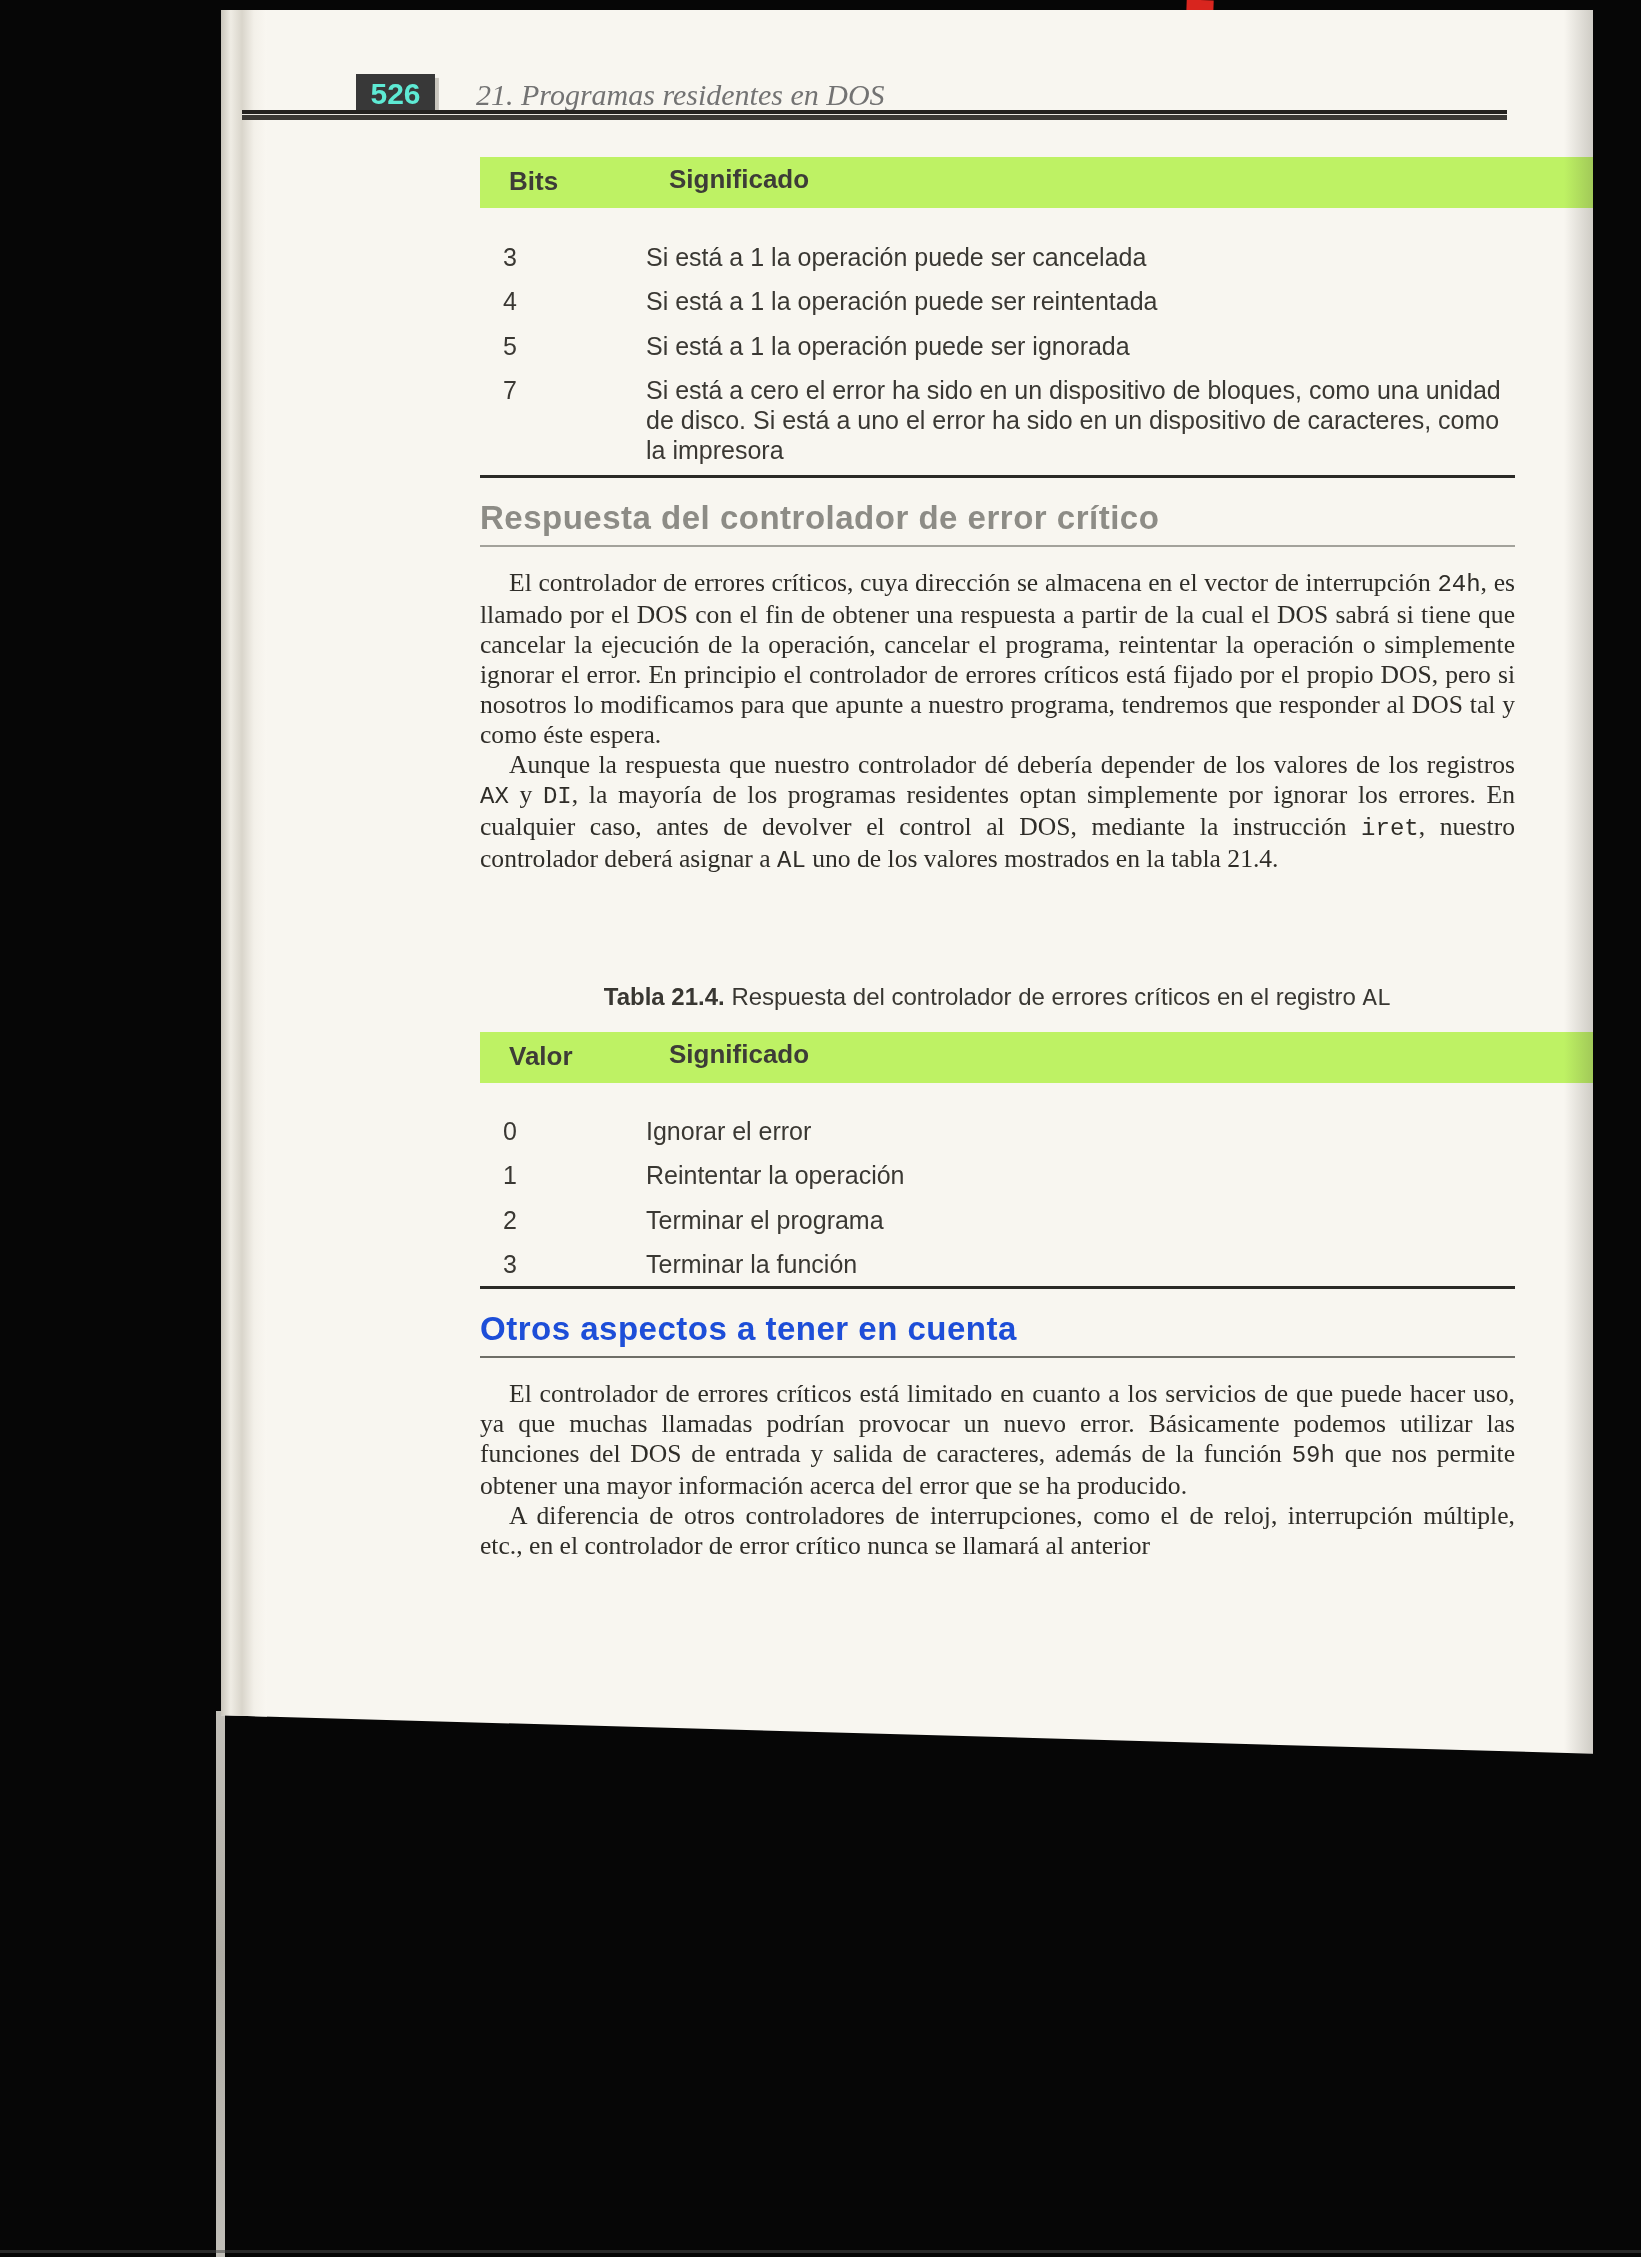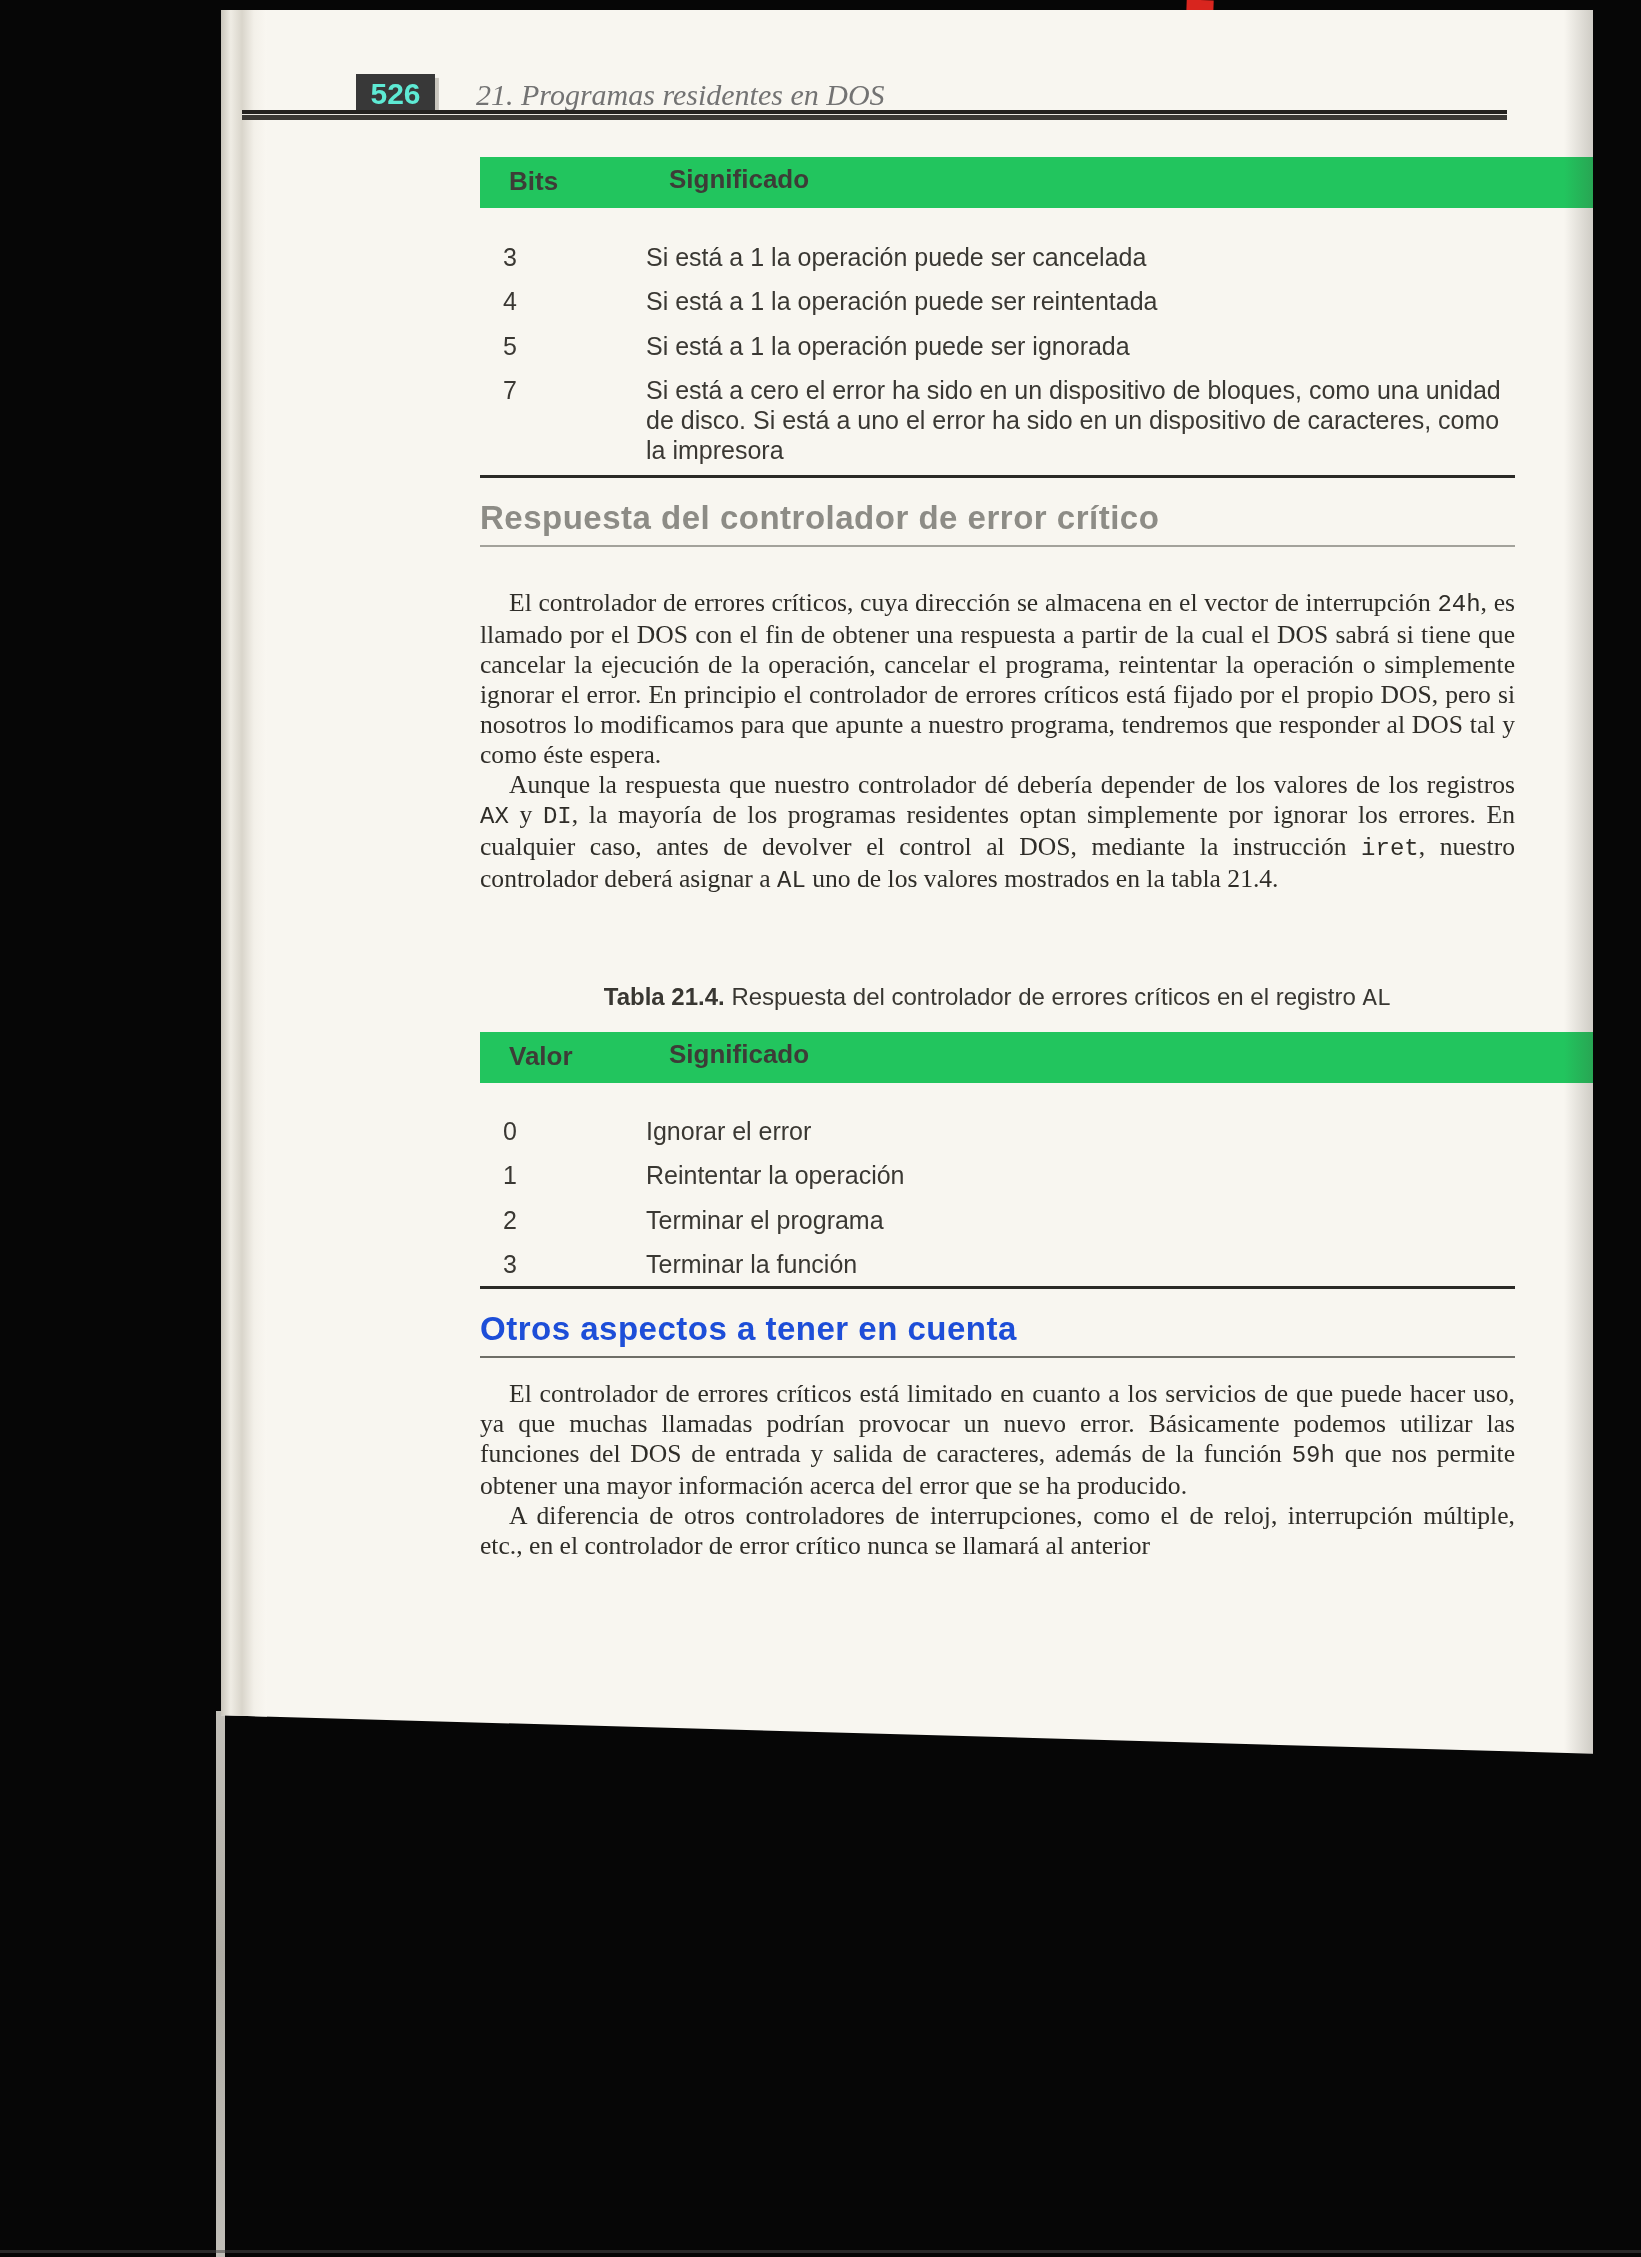--- a/index.html
+++ b/index.html
@@ -24,21 +24,21 @@
   .badge{position:absolute;left:135px;top:64px;background:#383838;color:#5eead4;
         font-family:"Liberation Sans",sans-serif;font-weight:bold;font-size:30px;
         padding:2.9px 14.5px 4.8px 14.5px;box-shadow:3.9px 3.9px 0 #c9c6be;}
   .chapter-title{position:absolute;left:255px;top:68px;font-style:italic;
         font-size:30px;color:#737373;white-space:nowrap;}
   .head-rule{position:absolute;left:21px;top:100px;width:1265px;height:10.6px;
         background:linear-gradient(180deg,#24221f 0 36%,#e9e7e0 36% 52%,#3a3834 52% 100%);}
 
   
   .col{position:absolute;left:259px;top:0;width:1035px;}
-  .theader{position:absolute;width:1156px;height:51px;background:#22c55e;}
+  .theader{position:absolute;width:1156px;height:51px;background:#bef264;}
   .theader .hl1{position:absolute;left:29px;top:9.7px;}
   .theader .hl2{position:absolute;left:189px;top:7px;}
   .theader span{font-family:"Liberation Sans",sans-serif;font-weight:bold;
         font-size:26px;color:#3d3c37;}
   .tbody{position:absolute;width:1035px;}
   .trow{display:flex;margin-bottom:14.5px;font-family:"Liberation Sans",sans-serif;
         font-size:25px;color:#3a3833;line-height:30px;}
   .tval{flex:0 0 166px;padding-left:23px;box-sizing:border-box;}
   .ttext{flex:1;}
   .tline{position:absolute;width:1035px;height:2.9px;background:#2b2a26;}
@@ -52,21 +52,21 @@
         color:#2f2d28;text-align:justify;}
   .paras p{margin:0;text-indent:29px;}
   .mono{font-family:"Liberation Mono","DejaVu Sans Mono",monospace;font-size:24px;}
 
   .caption{position:absolute;width:1035px;text-align:center;
         font-family:"Liberation Sans",sans-serif;font-size:24px;color:#393732;}
   .caption b{font-weight:bold;}
 
   
   #thead1{top:147px;}   #tbody1{top:232px;}  #tline1{top:465px;}
-  #h1{top:489px;}       #paras1{top:578px;}
+  #h1{top:489px;}       #paras1{top:558px;}
   #caption1{top:973px;}
   #thead2{top:1022px;}  #tbody2{top:1106px;} #tline2{top:1276px;}
   #h2{top:1300px;}      #paras2{top:1369px;}
 </style>
 </head>
 <body>
 
 <div class="scan">
 
   <div class="red-mark"></div>

